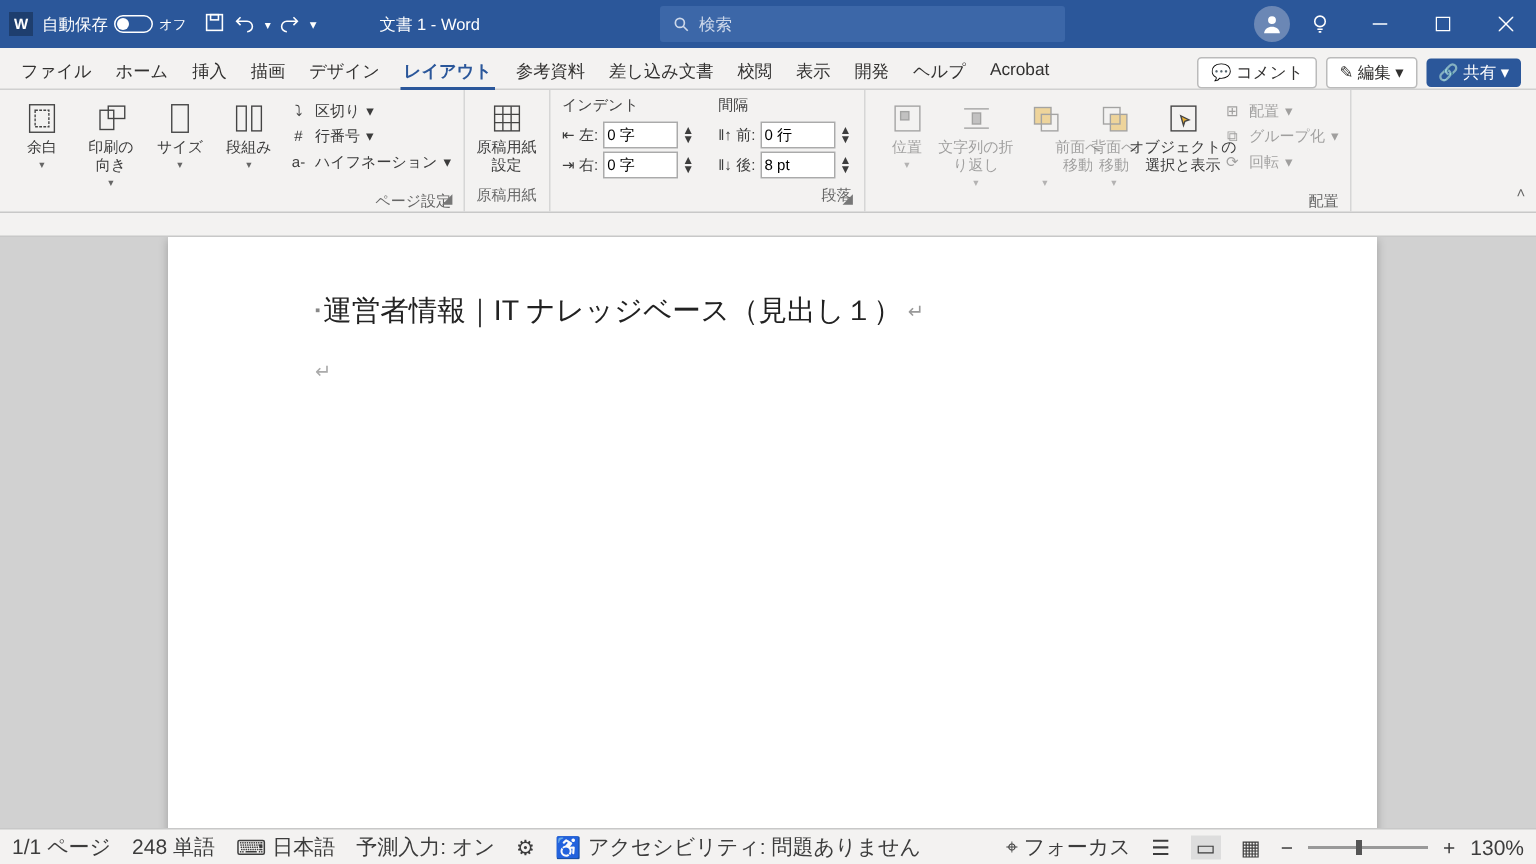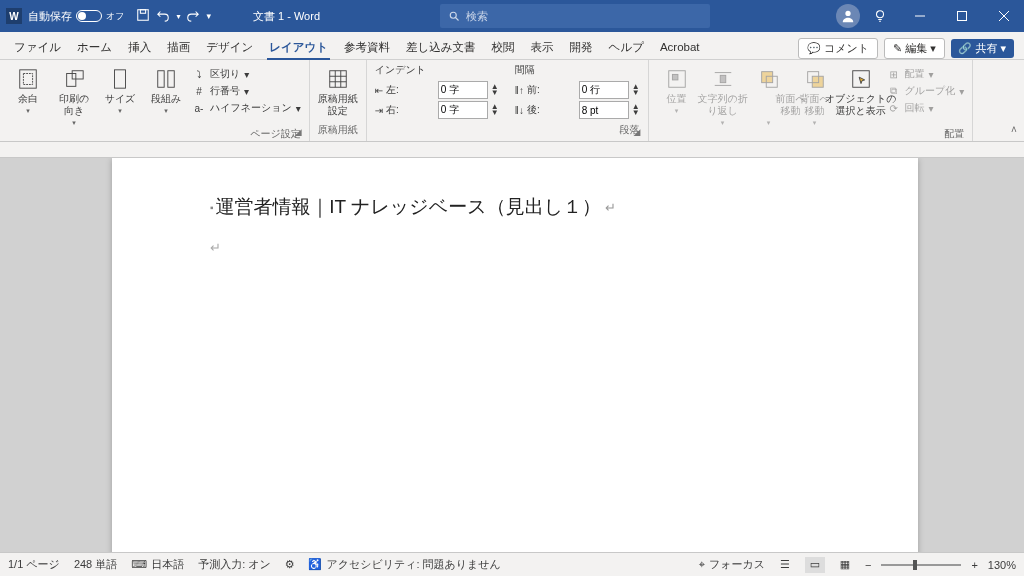--- a/index.html
+++ b/index.html
@@ -35,36 +35,36 @@
 .ribbon .group-corner { position: absolute; right: 2px; bottom: 2px; width: 12px; height: 12px; font-size: 9px; color: #777; cursor: pointer; }
 .ribbon .bigbtn { display: flex; flex-direction: column; align-items: center; width: 40px; cursor: pointer; text-align: center; line-height: 1.2; padding-top: 4px; gap: 2px; }
 .ribbon .bigbtn .i { width: 24px; height: 24px; display: flex; align-items: center; justify-content: center; }
 .ribbon .bigbtn .lbl { font-size: 10px; }
 .ribbon .bigbtn .caret { font-size: 7px; color: #666; }
 .ribbon .smallbtns { display: flex; flex-direction: column; gap: 3px; padding-top: 4px; }
 .ribbon .smallbtn { display: flex; align-items: center; gap: 4px; cursor: pointer; font-size: 10px; white-space: nowrap; }
 .ribbon .smallbtn .i { width: 14px; height: 14px; display: flex; align-items: center; justify-content: center; }
 .ribbon .indent-box { display: flex; flex-direction: column; gap: 2px; }
 .ribbon .indent-row { display: flex; align-items: center; gap: 3px; }
-.ribbon .indent-row input { width: 50px; height: 18px; font-size: 10px; border: 1px solid #aaa; padding: 0 2px; margin-left: 36px; }
+.ribbon .indent-row input { width: 50px; height: 18px; font-size: 10px; border: 1px solid #aaa; padding: 0 2px; }
 .ribbon .sublabel { font-size: 10px; color: #444; margin-bottom: 2px; }
 .ribbon .collapse { margin-left: auto; width: 20px; display: flex; align-items: flex-end; justify-content: center; padding-bottom: 6px; color: #666; cursor: pointer; }
 .ribbon .disabled { opacity: 0.45; }
 
 .ruler { height: 16px; background: #f3f2f1; border-bottom: 1px solid #c8c8c8; }
 
 .page-area { position: absolute; top: 158px; left: 0; right: 0; bottom: 24px; background: #d1d1d1; overflow: hidden; }
 .page { position: absolute; left: 112px; top: 0; width: 806px; bottom: -100px; background: #fff; box-shadow: 0 1px 6px rgba(0,0,0,0.25); padding: 36px 98px 0 98px; }
 .doc-heading { font-family: "Yu Mincho", serif; font-size: 19px; color: #222; display: flex; align-items: center; }
 .doc-heading .mark { color: #888; font-size: 10px; margin-right: 2px; }
 .doc-heading .ret { color: #999; font-size: 13px; margin-left: 4px; }
 .doc-empty { margin-top: 20px; color: #aaa; font-size: 13px; }
 .doc-highlight { margin-top: 40px; display: inline-block; border: 3px dashed #e60012; padding: 3px 5px; font-size: 13px; font-family: "Yu Mincho", serif; color: #000; }
 
-.statusbar { position: absolute; left: 0; right: 0; bottom: 0; height: 24px; background: #f3f2f1; border-top: 1px solid #c8c8c8; display: flex; align-items: center; font-size: 11px; color: #3c3c3c; padding: 0 8px; gap: 14px; }
+.statusbar { position: absolute; left: 0; right: 0; bottom: 0; height: 24px; background: #f3f2f1; border-top: 1px solid #c8c8c8; display: flex; align-items: center; font-size: 14px; color: #3c3c3c; padding: 0 8px; gap: 14px; }
 .statusbar .sb-item { display: flex; align-items: center; gap: 4px; cursor: pointer; }
 .statusbar .sb-right { margin-left: auto; display: flex; align-items: center; gap: 10px; }
 .statusbar .zoom-slider { width: 80px; height: 2px; background: #999; position: relative; }
 .statusbar .zoom-slider .thumb { position: absolute; left: 40%; top: -4px; width: 4px; height: 10px; background: #555; }
 .statusbar .view-btn { width: 20px; height: 16px; display: flex; align-items: center; justify-content: center; cursor: pointer; }
 
 svg { pointer-events: none; }
 </style>
 </head>
 <body>

